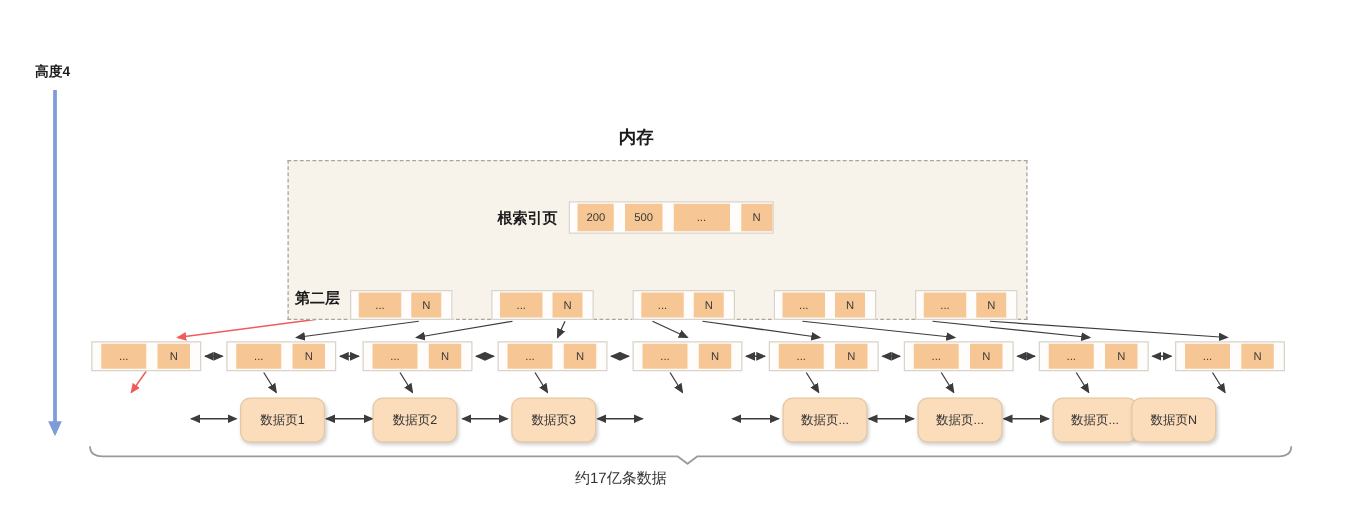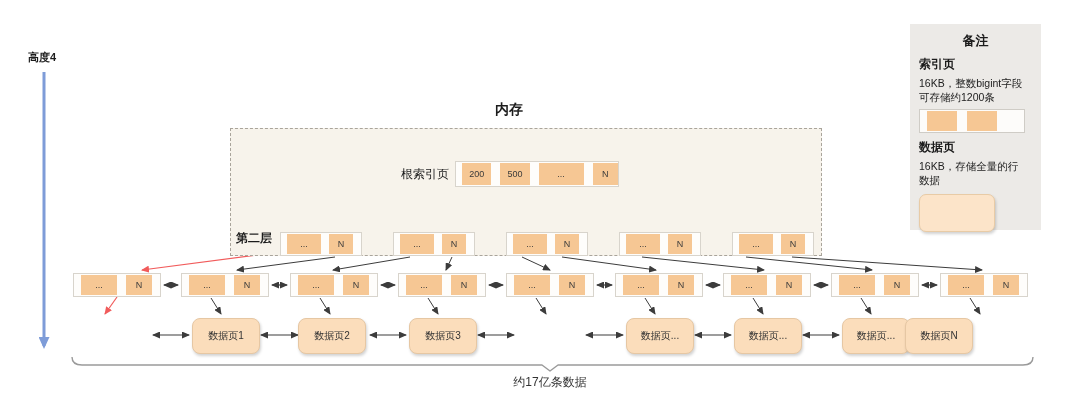--- a/index.html
+++ b/index.html
@@ -8,28 +8,28 @@
   .abs{position:absolute;}
   
   .mem-box{left:230px;top:128px;width:590px;height:126px;background:#f7f3eb;border:1px dashed #a9a49b;}
   .mem-title{left:495px;top:101px;width:70px;text-align:left;font-weight:bold;font-size:14px;}
   .height-label{left:28px;top:50px;font-weight:bold;font-size:11px;}
   
   .node{position:absolute;background:#fefdfb;border:1px solid #d8d4cc;display:flex;align-items:center;box-sizing:border-box;}
   .cell{background:#f6c794;color:#3a3a3a;font-size:9px;display:flex;align-items:center;justify-content:center;height:20px;}
   .root-node{left:455px;top:161px;width:164px;height:26px;}
   .root-node .cell{height:22px;}
-  .root-label{left:398px;top:166px;width:54px;font-weight:normal;font-size:12px;text-align:center;}
+  .root-label{left:398px;top:166px;width:54px;font-weight:bold;font-size:12px;text-align:left;}
   .l2-label{left:236px;top:230px;width:42px;font-weight:bold;font-size:12px;}
   .lvl-node{height:24px;}
   
   .dpage{position:absolute;top:318px;width:66px;height:34px;background:#fbddbb;border:1px solid #e6c7a3;
          border-radius:8px;box-shadow:1px 2px 3px rgba(0,0,0,0.18);
          display:flex;align-items:center;justify-content:center;font-size:10px;color:#333;}
-  .total-label{left:460px;top:374px;width:180px;text-align:center;font-size:12px;color:#333;}
+  .total-label{left:460px;top:374px;width:180px;font-size:12px;color:#333;}
   
   .legend{left:910px;top:24px;width:131px;height:206px;background:#eceae7;box-sizing:border-box;padding:6px 9px;}
   .legend h1{margin:2px 0 6px 0;font-size:13px;text-align:center;font-weight:bold;}
   .legend h2{margin:6px 0 4px 0;font-size:12px;font-weight:bold;}
   .legend p{margin:0 0 5px 0;font-size:10.5px;line-height:1.3;white-space:pre-line;color:#222;}
   .legend .sample-node{position:relative;width:106px;height:24px;background:#fdfcfa;border:1px solid #cfccc6;
         display:flex;align-items:center;box-sizing:border-box;margin:2px 0 4px 0;}
   .legend .sample-page{width:74px;height:36px;background:#fce4c9;border:1px solid #e8cba6;border-radius:7px;
         box-shadow:1px 2px 3px rgba(0,0,0,0.18);margin-top:6px;}
   svg.overlay{position:absolute;left:0;top:0;pointer-events:none;}
@@ -198,28 +198,14 @@
   <div class="dpage" style="left:192px">数据页1</div>
   <div class="dpage" style="left:298px">数据页2</div>
   <div class="dpage" style="left:409px">数据页3</div>
   <div class="dpage" style="left:626px">数据页...</div>
   <div class="dpage" style="left:734px">数据页...</div>
   <div class="dpage" style="left:842px">数据页...</div>
   <div class="dpage" style="left:905px">数据页N</div>
 
   <div class="abs total-label">约17亿条数据</div>
 
-  <div class="abs legend">
-    <h1>备注</h1>
-    <h2>索引页</h2>
-    <p>16KB，整数bigint字段
-可存储约1200条</p>
-    <div class="sample-node">
-      <span class="cell" style="width:30px;margin-left:7px"></span>
-      <span class="cell" style="width:30px;margin-left:10px"></span>
-    </div>
-    <h2>数据页</h2>
-    <p>16KB，存储全量的行
-数据</p>
-    <div class="sample-page"></div>
-  </div>
 
 </div>
 
 </body></html>

